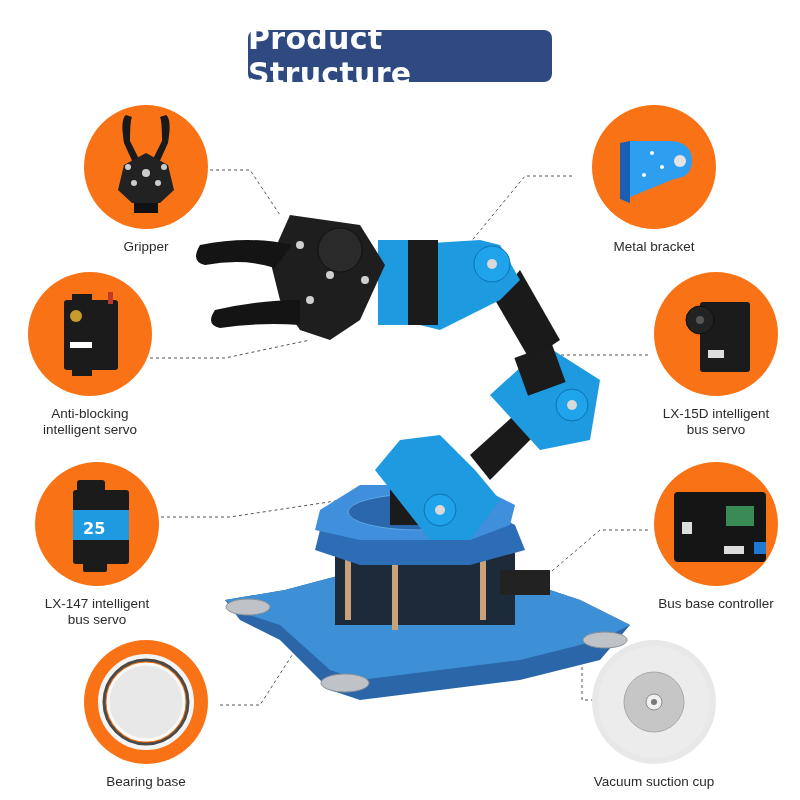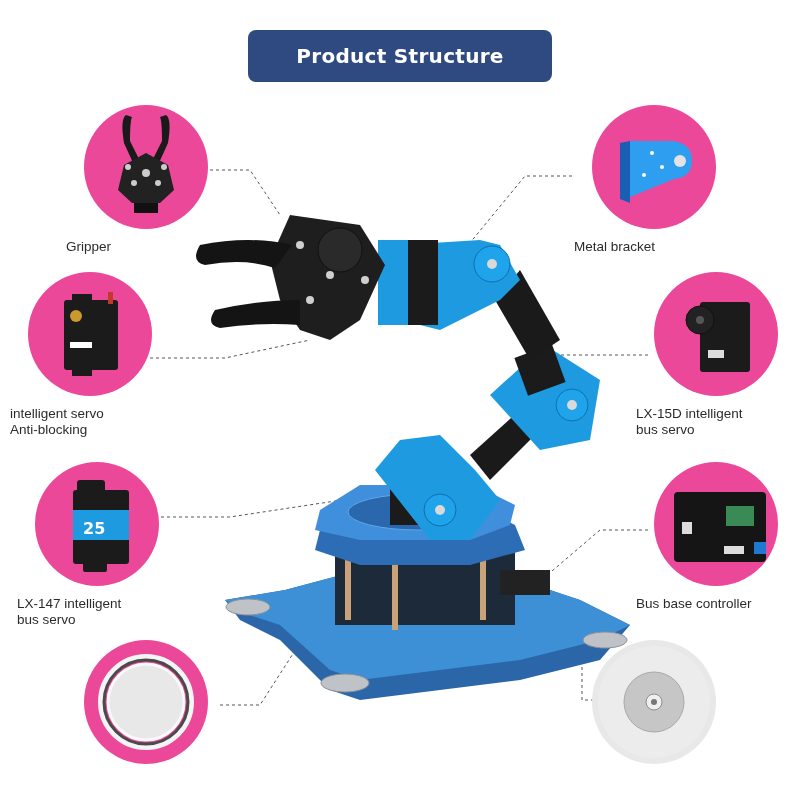--- a/index.html
+++ b/index.html
@@ -5,27 +5,27 @@
     * { box-sizing: border-box; margin: 0; padding: 0; }
     html, body { width: 800px; height: 800px; background: #ffffff; overflow: hidden; }
     body { position: relative; font-family: "Liberation Sans", "DejaVu Sans", sans-serif; color: #2a2a2a; }
 
     .title-badge {
       position: absolute; left: 248px; top: 30px; width: 304px; height: 52px;
       background: #2f4a80; border-radius: 8px;
       display: flex; align-items: center; justify-content: center;
     }
     .title-badge span {
-      color: #ffffff; font-weight: bold; font-size: 20px; letter-spacing: 0.3px;
+      color: #ffffff; font-weight: bold; font-size: 30px; letter-spacing: 0.3px;
       font-family: "DejaVu Sans", "Liberation Sans", sans-serif;
     }
 
-    .part { position: absolute; width: 160px; }
+    .part { position: absolute; width: 160px; text-align: center; }
     .part .circle {
-      width: 124px; height: 124px; border-radius: 50%; background: #ec4899;
+      width: 124px; height: 124px; border-radius: 50%; background: #f97316;
       margin: 0 auto; position: relative; overflow: hidden;
     }
     .part .label { font-size: 13.5px; line-height: 16px; margin-top: 10px; color: #2b2b2b; }
 
     svg.overlay { position: absolute; left: 0; top: 0; }
   </style>
 </head>
 <body>
 
 <div class="title-badge">
@@ -117,22 +117,22 @@
     <svg width="124" height="124" viewBox="0 0 124 124">
       <rect x="36" y="28" width="54" height="70" rx="3" fill="#1b1b1b"></rect>
       <rect x="44" y="22" width="20" height="8" fill="#1b1b1b"></rect>
       <rect x="44" y="96" width="20" height="8" fill="#1b1b1b"></rect>
       <rect x="80" y="20" width="5" height="12" fill="#c0392b"></rect>
       <circle cx="48" cy="44" r="6" fill="#c99a2e"></circle>
       <rect x="42" y="70" width="22" height="6" fill="#fff"></rect>
     </svg>
   </div>
   <div class="label">
+    <div>Anti-blocking</div>
     <div>intelligent servo</div>
-    <div>Anti-blocking</div>
   </div>
 </div>
 
 <div class="part" style="left:17px; top:462px;">
   <div class="circle">
     <svg width="124" height="124" viewBox="0 0 124 124">
       <rect x="42" y="18" width="28" height="14" rx="3" fill="#1b1b1b"></rect>
       <rect x="38" y="28" width="56" height="74" rx="3" fill="#1b1b1b"></rect>
       <rect x="38" y="48" width="56" height="30" fill="#1e9be0"></rect>
       <text x="48" y="72" font-family="DejaVu Sans, sans-serif" font-weight="bold" font-size="16" fill="#fff">25</text>
@@ -146,20 +146,21 @@
 </div>
 
 <div class="part" style="left:66px; top:640px;">
   <div class="circle">
     <svg width="124" height="124" viewBox="0 0 124 124">
       <circle cx="62" cy="62" r="45" fill="none" stroke="#f4f4f4" stroke-width="6"></circle>
       <circle cx="62" cy="62" r="42" fill="none" stroke="#4a4a4a" stroke-width="3"></circle>
       <circle cx="62" cy="62" r="38" fill="#e8e8e8" stroke="#fafafa" stroke-width="3"></circle>
     </svg>
   </div>
+  <div class="label">Bearing base</div>
 </div>
 
 <div class="part" style="left:574px; top:105px;">
   <div class="circle">
     <svg width="124" height="124" viewBox="0 0 124 124">
       <polygon points="28,38 38,36 38,98 28,94" fill="#1a5fb4"></polygon>
       <path d="M38,36 L80,36 Q100,38 100,56 Q100,72 82,74 L38,92 Z" fill="#2e9ef0"></path>
       <circle cx="88" cy="56" r="6" fill="#e3e3e3"></circle>
       <circle cx="60" cy="48" r="2" fill="#fff"></circle>
         <circle cx="70" cy="62" r="2" fill="#fff"></circle>
@@ -199,13 +200,14 @@
 
 <div class="part" style="left:574px; top:640px;">
   <div class="circle" style="background:#e8e8e8;">
     <svg width="124" height="124" viewBox="0 0 124 124">
       <circle cx="62" cy="62" r="56" fill="#ececec"></circle>
       <circle cx="62" cy="62" r="30" fill="#c6c6c6" stroke="#a8a8a8"></circle>
       <circle cx="62" cy="62" r="8" fill="#efefef" stroke="#8d8d8d"></circle>
       <circle cx="62" cy="62" r="3" fill="#777"></circle>
     </svg>
   </div>
+  <div class="label">Vacuum suction cup</div>
 </div>
 
 </body></html>

